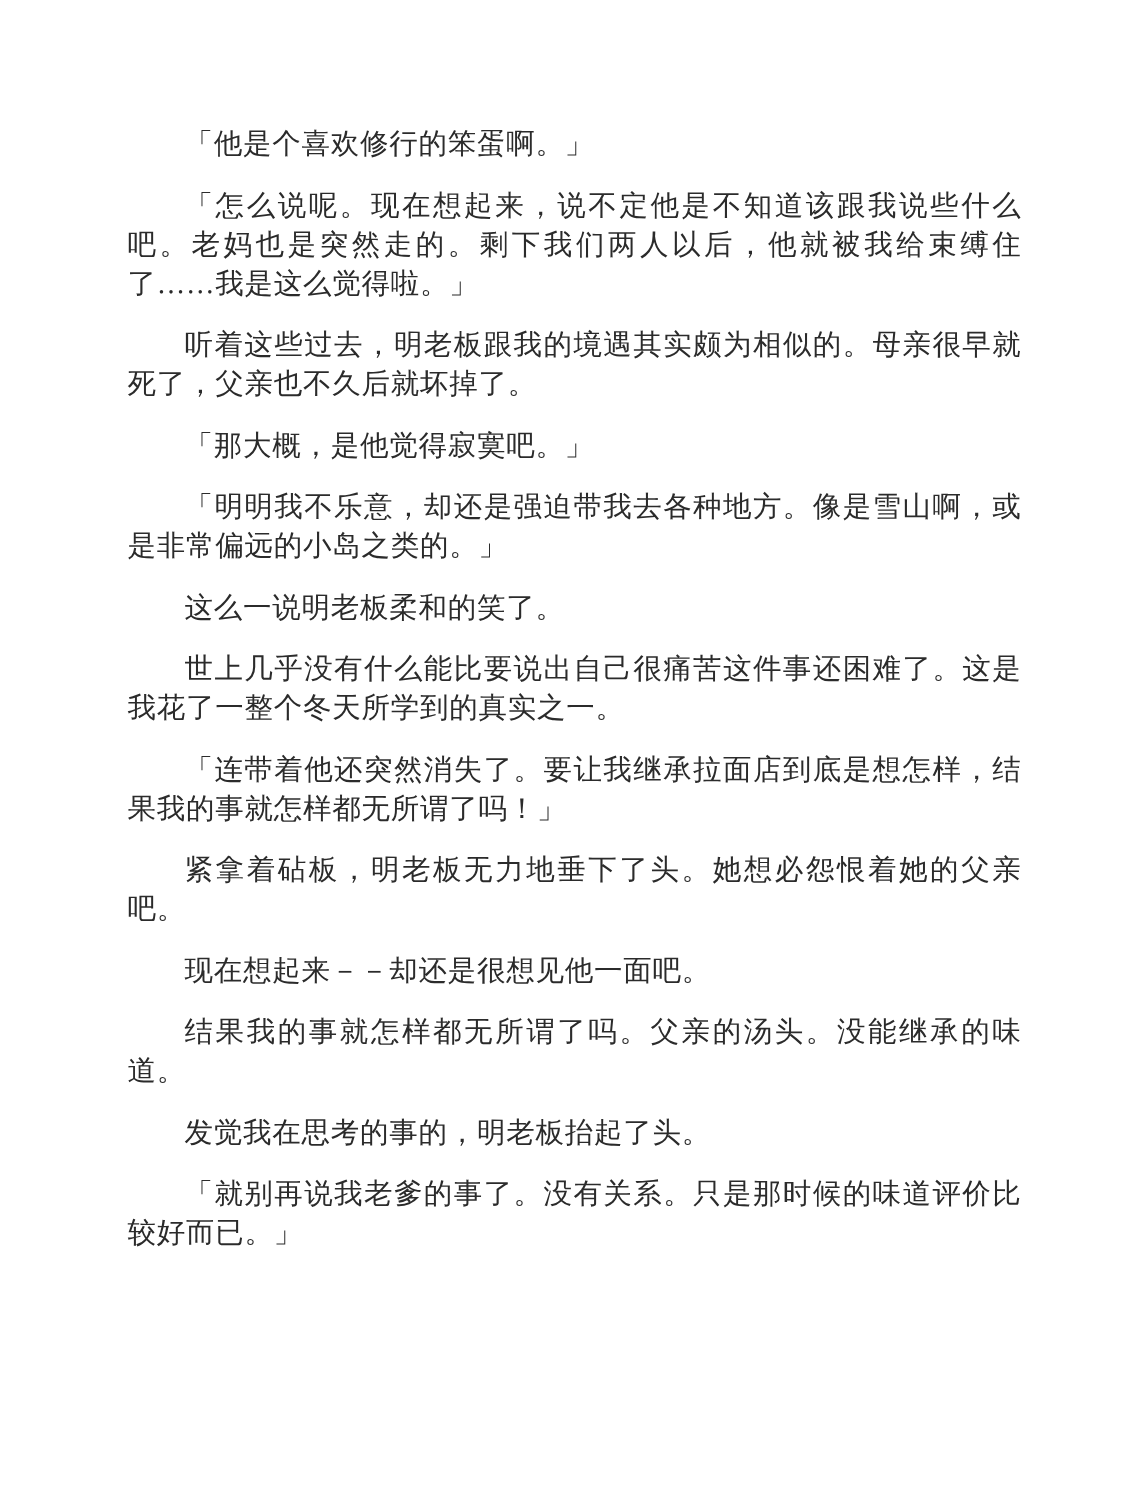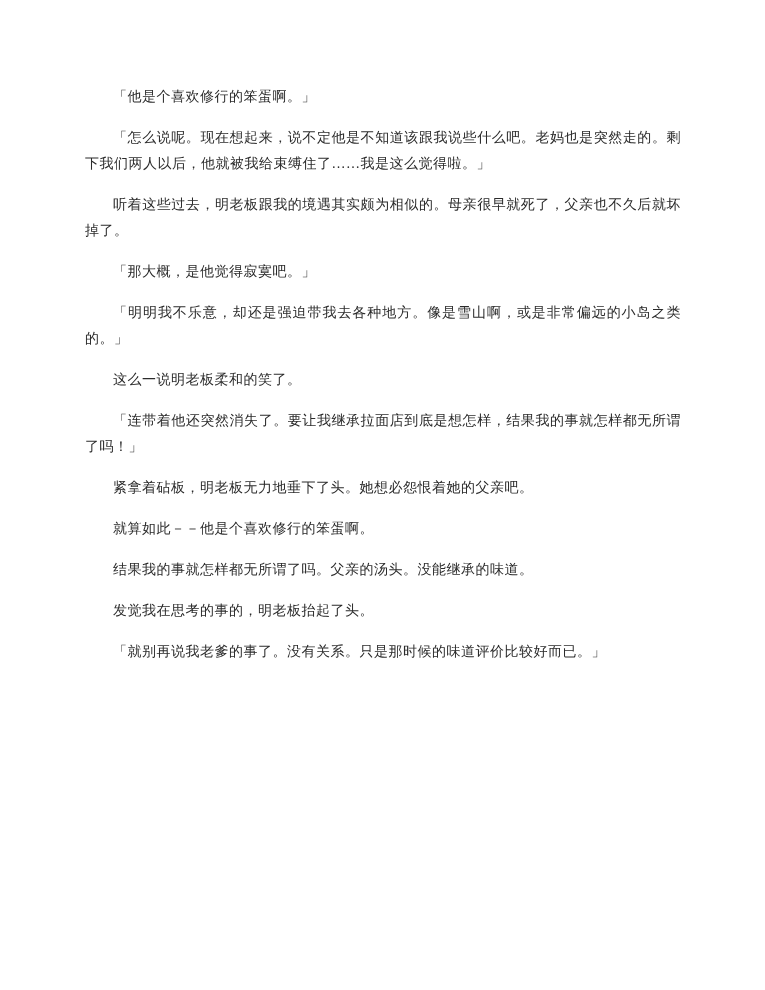--- a/index.html
+++ b/index.html
@@ -13,39 +13,40 @@
     position: relative;
     overflow: hidden;
     font-family: "Liberation Serif", "DejaVu Serif", serif;
   }
   .page {
     position: absolute;
     top: 84px;
     left: 85px;
     width: 596px;
     color: #2b2b2b;
-    font-size: 14px;
+    font-size: 19px;
     line-height: 26px;
     text-align: justify;
     letter-spacing: 0.5px;
   }
   .page p {
     margin: 0 0 15px 0;
     text-indent: 2em;
   }
 </style>
 </head>
 <body>
 
 <div class="page">
   <p>「他是个喜欢修行的笨蛋啊。」</p>
   <p>「怎么说呢。现在想起来，说不定他是不知道该跟我说些什么吧。老妈也是突然走的。剩下我们两人以后，他就被我给束缚住了……我是这么觉得啦。」</p>
   <p>听着这些过去，明老板跟我的境遇其实颇为相似的。母亲很早就死了，父亲也不久后就坏掉了。</p>
   <p>「那大概，是他觉得寂寞吧。」</p>
   <p>「明明我不乐意，却还是强迫带我去各种地方。像是雪山啊，或是非常偏远的小岛之类的。」</p>
   <p>这么一说明老板柔和的笑了。</p>
+  <p>世上几乎没有什么能比要说出自己很痛苦这件事还困难了。这是我花了一整个冬天所学到的真实之一。</p>
   <p>「连带着他还突然消失了。要让我继承拉面店到底是想怎样，结果我的事就怎样都无所谓了吗！」</p>
   <p>紧拿着砧板，明老板无力地垂下了头。她想必怨恨着她的父亲吧。</p>
-  <p>就算如此－－他是个喜欢修行的笨蛋啊。</p>
+  <p>现在想起来－－却还是很想见他一面吧。</p>
   <p>结果我的事就怎样都无所谓了吗。父亲的汤头。没能继承的味道。</p>
   <p>发觉我在思考的事的，明老板抬起了头。</p>
   <p>「就别再说我老爹的事了。没有关系。只是那时候的味道评价比较好而已。」</p>
 </div>
 
 </body></html>

